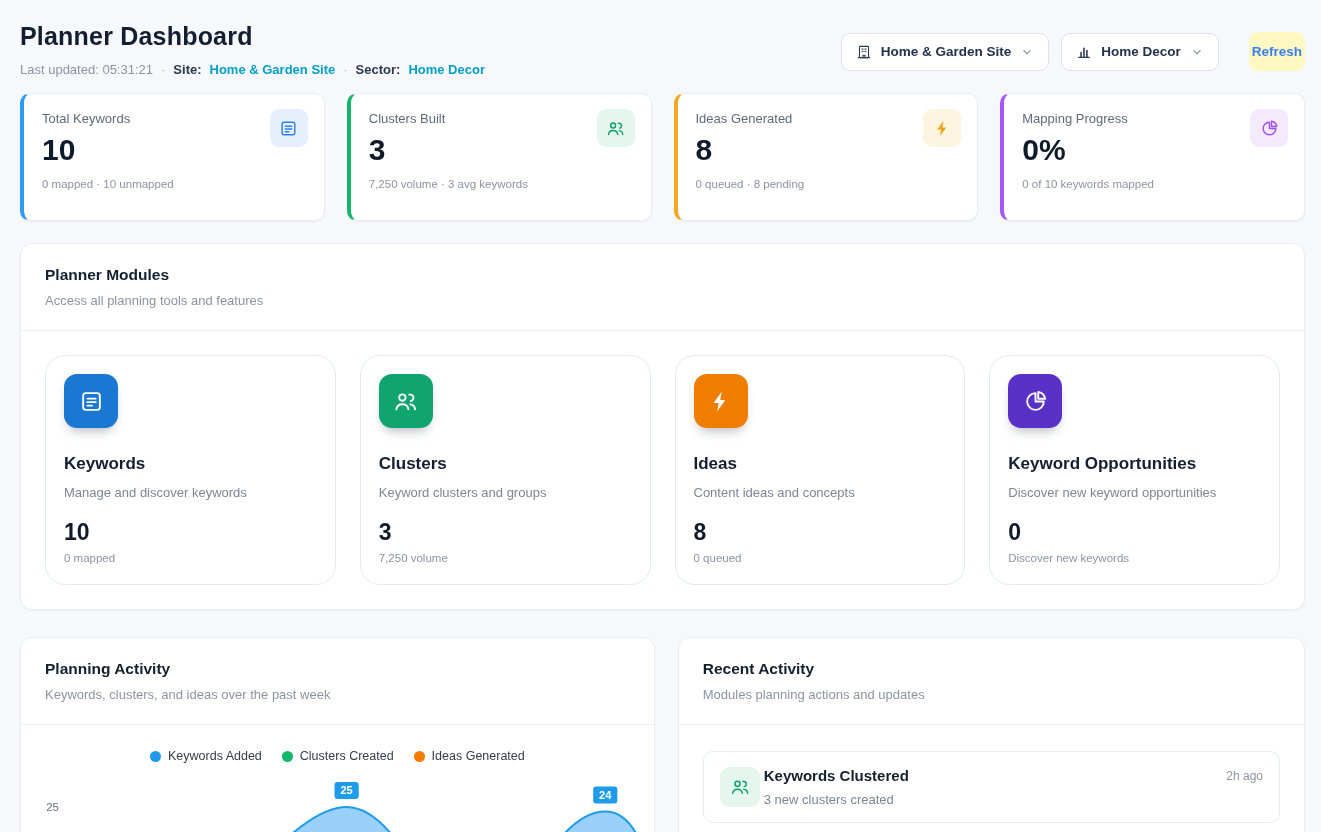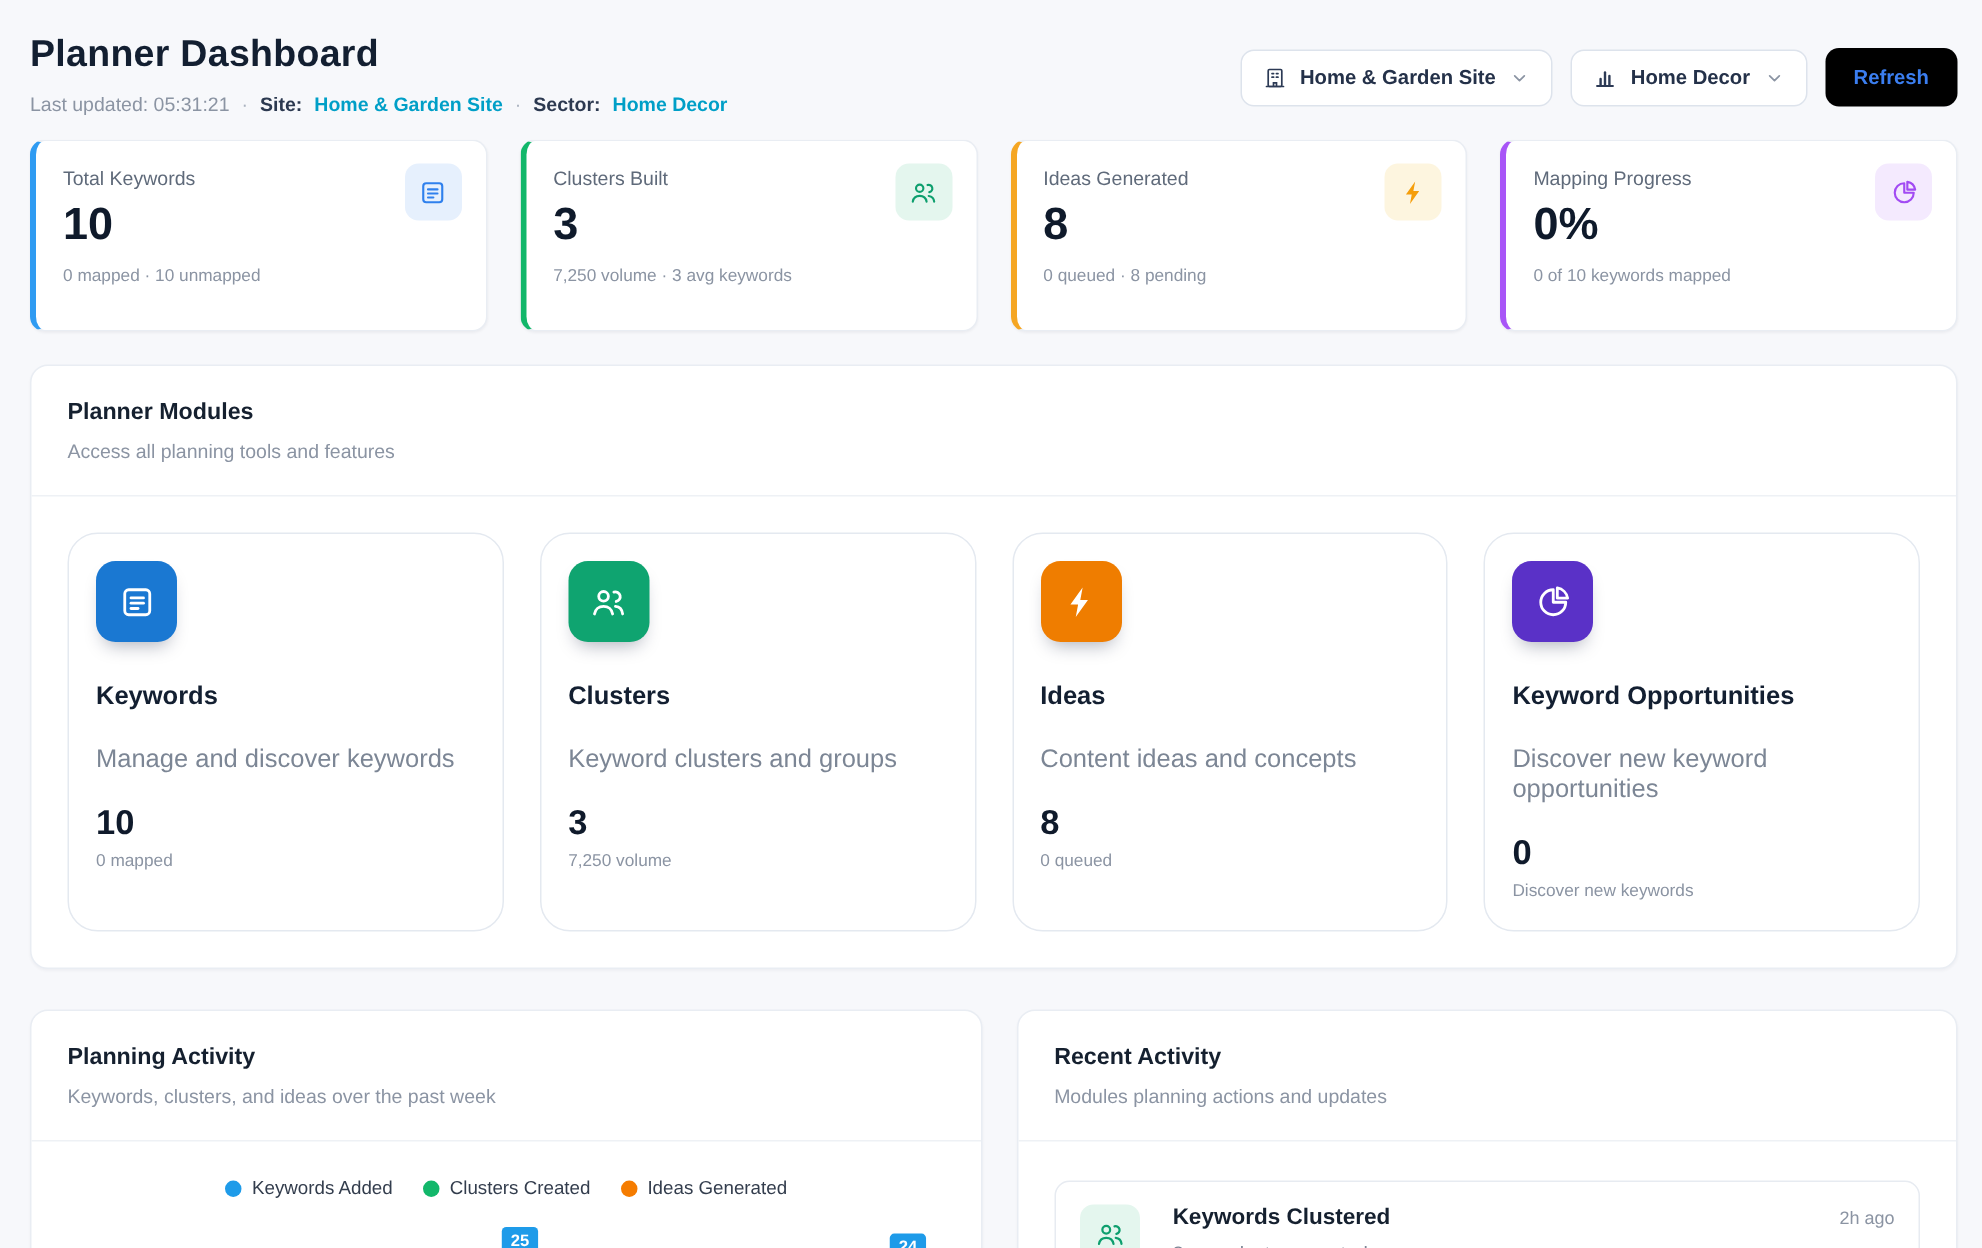--- a/index.html
+++ b/index.html
@@ -22,22 +22,22 @@
 
   .controls { display: flex; gap: 12px; align-items: center; margin-top: 4px; }
   .dropdown {
     display: inline-flex; align-items: center; gap: 9px;
     background: #fff; border: 1px solid #dde3ec; border-radius: 9px;
     padding: 10px 14px; font-family: inherit; font-size: 13.5px; font-weight: 700; color: #243149; cursor: pointer;
   }
   .dropdown .lead { width: 16px; height: 16px; color: #2c3a55; }
   .dropdown .chev { width: 14px; height: 14px; color: #8b94a3; }
   .refresh-btn {
-    background: #000000; color: #3b7ef0; border: none; border-radius: 9px;
-    padding: 12px 19px; font-family: inherit; font-size: 13.5px; font-weight: 700; cursor: pointer;
+    background: #fef9c3; color: #3b7ef0; border: none; border-radius: 9px;
+    padding: 12px 3px; font-family: inherit; font-size: 13.5px; font-weight: 700; cursor: pointer; margin-left: 18px;
   }
 
   
   .stats { display: grid; grid-template-columns: repeat(4, 1fr); gap: 22px; padding: 8px 16px 0 20px; }
   .stat-card {
     position: relative; background: #fff; border: 1px solid #e9edf3; border-left: 4px solid #999;
     border-radius: 10px; padding: 17px 18px 15px; box-shadow: 0 1px 2px rgba(16,24,40,.05); min-height: 128px;
   }
   .stat-label { font-size: 13px; color: #5f6a7a; }
   .stat-value { font-size: 30px; font-weight: 800; color: #0f1a2b; margin-top: 7px; }
@@ -57,38 +57,38 @@
 
   .modules-grid { display: grid; grid-template-columns: repeat(4, 1fr); gap: 24px; padding: 24px; }
   .module-card { background: #fff; border: 1px solid #e4e9f0; border-radius: 20px; padding: 18px 18px 20px; cursor: pointer; }
   .module-icon {
     width: 54px; height: 54px; border-radius: 13px; color: #fff;
     display: flex; align-items: center; justify-content: center;
     box-shadow: 0 7px 12px -5px rgba(20,30,60,.35); margin-bottom: 26px;
   }
   .module-icon svg { width: 25px; height: 25px; }
   .module-title { font-size: 17px; font-weight: 800; color: #131f31; }
-  .module-desc { font-size: 17px; color: #7c8695; margin-top: 22px; }
+  .module-desc { font-size: 13px; color: #7c8695; margin-top: 11px; }
   .module-value { font-size: 23px; font-weight: 800; color: #0f1a2b; margin-top: 19px; }
   .module-detail { font-size: 11.5px; color: #8b94a3; margin-top: 6px; }
 
   
   .bottom { display: grid; grid-template-columns: 1.012fr 1fr; gap: 23px; margin: 27px 16px 0 20px; }
   .bottom .panel { height: 430px; }
 
   .legend { display: flex; justify-content: center; align-items: center; gap: 20px; padding: 24px 0 8px; }
   .legend-item { display: flex; align-items: center; gap: 7px; font-size: 12.5px; color: #333d4d; }
   .legend-dot { width: 11px; height: 11px; border-radius: 50%; display: inline-block; }
 
   .chart-row { display: flex; padding: 6px 14px 0 14px; }
   .ytick { width: 30px; text-align: right; font-size: 11.5px; color: #66707f; padding-top: 24px; padding-right: 6px; }
   .chart-svg { flex: 1; height: 170px; }
 
   .recent-item {
-    display: flex; align-items: flex-start; gap: 22px; margin: 26px 24px 0;
+    display: flex; align-items: flex-start; gap: 4px; margin: 26px 24px 0;
     border: 1px solid #e7ebf1; border-radius: 10px; padding: 15px 16px; cursor: pointer;
   }
   .recent-icon { width: 40px; height: 40px; border-radius: 9px; display: flex; align-items: center; justify-content: center; flex: 0 0 auto; }
   .recent-icon svg { width: 20px; height: 20px; }
   .recent-text { flex: 1; }
   .recent-title { font-size: 15px; font-weight: 800; color: #15202f; }
   .recent-desc { font-size: 13px; color: #7c8695; margin-top: 8px; }
   .recent-time { font-size: 12px; color: #8b94a3; padding-top: 2px; }
 </style>
 </head>

